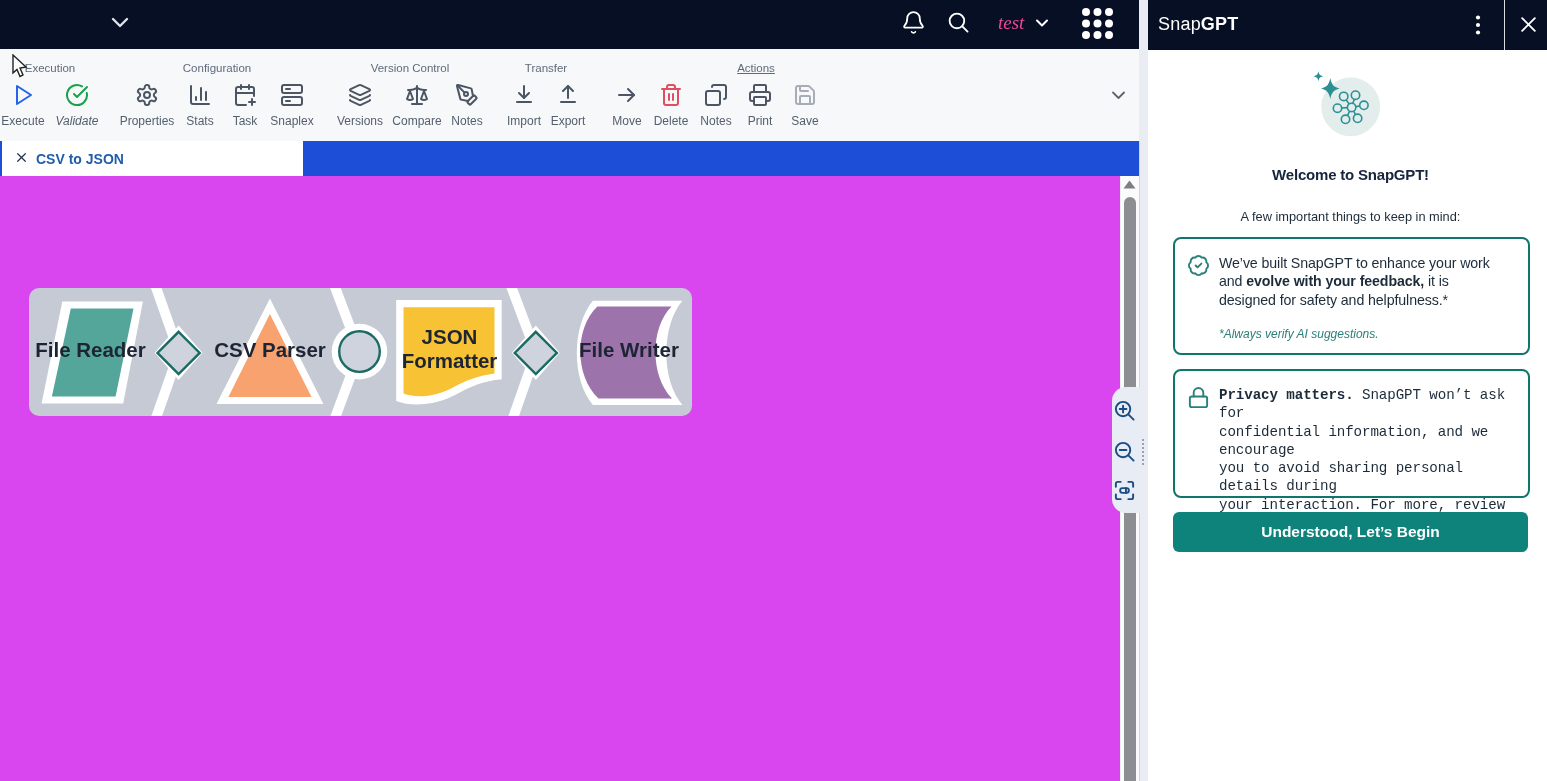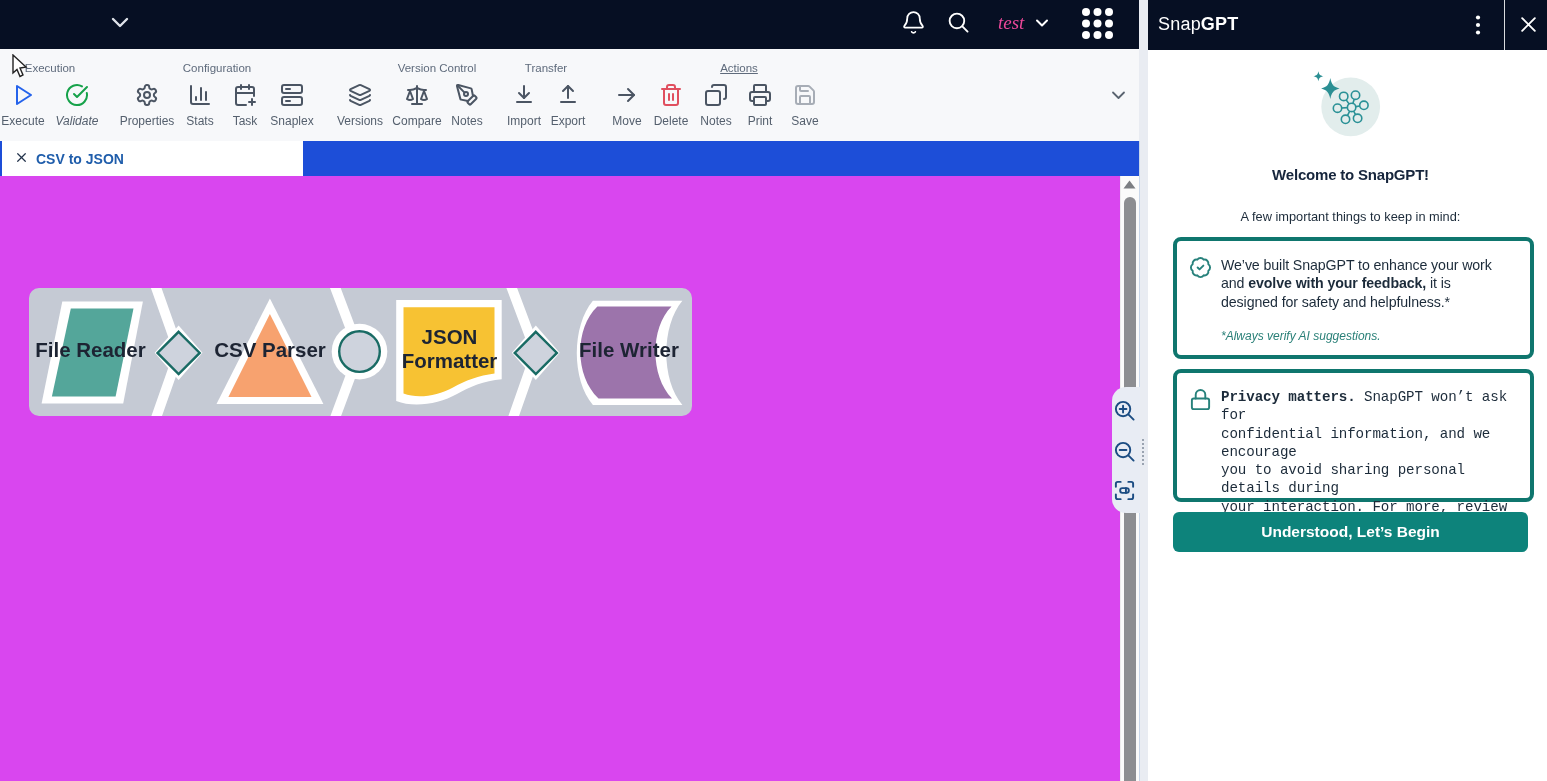--- a/index.html
+++ b/index.html
@@ -29,21 +29,21 @@
   #sbthumb{left:1124px;top:197px;width:12px;height:584px;background:#8d8e92;border-radius:6px 6px 0 0;}
   #vdivider{left:1139px;top:141px;width:1px;height:640px;background:#c9d7ea;}
   
   #zoomer{left:1112px;top:387px;width:28px;height:126px;background:#e8ecf4;border-radius:14px 0 0 14px;}
   .zico{position:absolute;left:1113px;width:23px;height:23px;}
   #dots{left:1141px;top:438px;width:5px;height:27px;background-image:radial-gradient(#9aa3b0 1px, transparent 1.1px);background-size:4px 4px;}
   
   #panel{left:1148px;top:50px;width:399px;height:731px;background:#ffffff;}
   #welcome{position:absolute;left:25px;top:116px;width:355px;text-align:center;font-size:15px;font-weight:700;color:#16253c;letter-spacing:-0.2px;}
   #keep{position:absolute;left:25px;top:159px;width:355px;text-align:center;font-size:12.8px;color:#1c2b3a;}
-  .card{position:absolute;left:25px;width:353px;background:#fff;border:4px solid #0f766e;border-radius:8px;color:#1c2b3a;}
+  .card{position:absolute;left:25px;width:353px;background:#fff;border:2px solid #0f766e;border-radius:8px;color:#1c2b3a;}
   .card .inner{display:flex;padding:15px 12px 0 12px;}
   .card .cicon{width:23px;height:23px;flex:none;margin-right:9px;}
   .card .ctext{font-size:14.2px;line-height:18.3px;letter-spacing:-.1px;}
   #card1{top:187px;height:114px;}
   #card2{top:319px;height:125px;font-family:Liberation Mono, monospace;}
   #note{margin:18px 0 0 44px;font-size:12px;font-style:italic;color:#2a8078;}
   #beginbtn{position:absolute;left:25px;top:462px;width:355px;height:40px;background:#0d837b;border-radius:6px;color:#ffffff;font-size:15.5px;font-weight:700;text-align:center;line-height:40px;}
   a.pp{color:#1b2b45;text-decoration:underline;}
 </style>
 </head>
@@ -86,23 +86,23 @@
         <circle cx="12" cy="19.5" r="2.1"></circle>
       </svg>
     <div class="abs" style="left:356px;top:0;width:1px;height:50px;background:rgba(255,255,255,.85);"></div>
     <svg class="abs" style="left:371px;top:15px;width:19px;height:19px;" viewBox="0 0 24 24" fill="none" stroke="#ffffff" stroke-width="2.4" stroke-linecap="round">
         <path d="M4 4l16 16M20 4L4 20"></path>
       </svg>
   </div>
   <div class="abs" id="toolbar">
     <span class="glabel" style="left:50px;">Execution</span>
     <span class="glabel" style="left:217px;">Configuration</span>
-    <span class="glabel" style="left:410px;margin-left:27px;">Version Control</span>
+    <span class="glabel" style="left:410px;">Version Control</span>
     <span class="glabel" style="left:546px;">Transfer</span>
-    <span class="glabel" style="left:739px;text-decoration:underline;">Actions</span>
+    <span class="glabel" style="left:756px;text-decoration:underline;">Actions</span>
 
     <svg class="tbico" style="left:23px;" viewBox="0 0 24 24" fill="none" stroke="#2563eb" stroke-width="2" stroke-linejoin="round">
         <polygon points="6 3 20 12 6 21 6 3"></polygon>
       </svg>
     <span class="tblab" style="left:23px;">Execute</span>
     <svg class="tbico" style="left:77px;" viewBox="0 0 24 24" fill="none" stroke="#16a24a" stroke-width="2" stroke-linecap="round" stroke-linejoin="round">
         <path d="M21.801 10A10 10 0 1 1 17 3.335"></path>
         <path d="m9 11 3 3L22 4"></path>
       </svg>
     <span class="tblab" style="left:77px;font-style:italic;">Validate</span>

